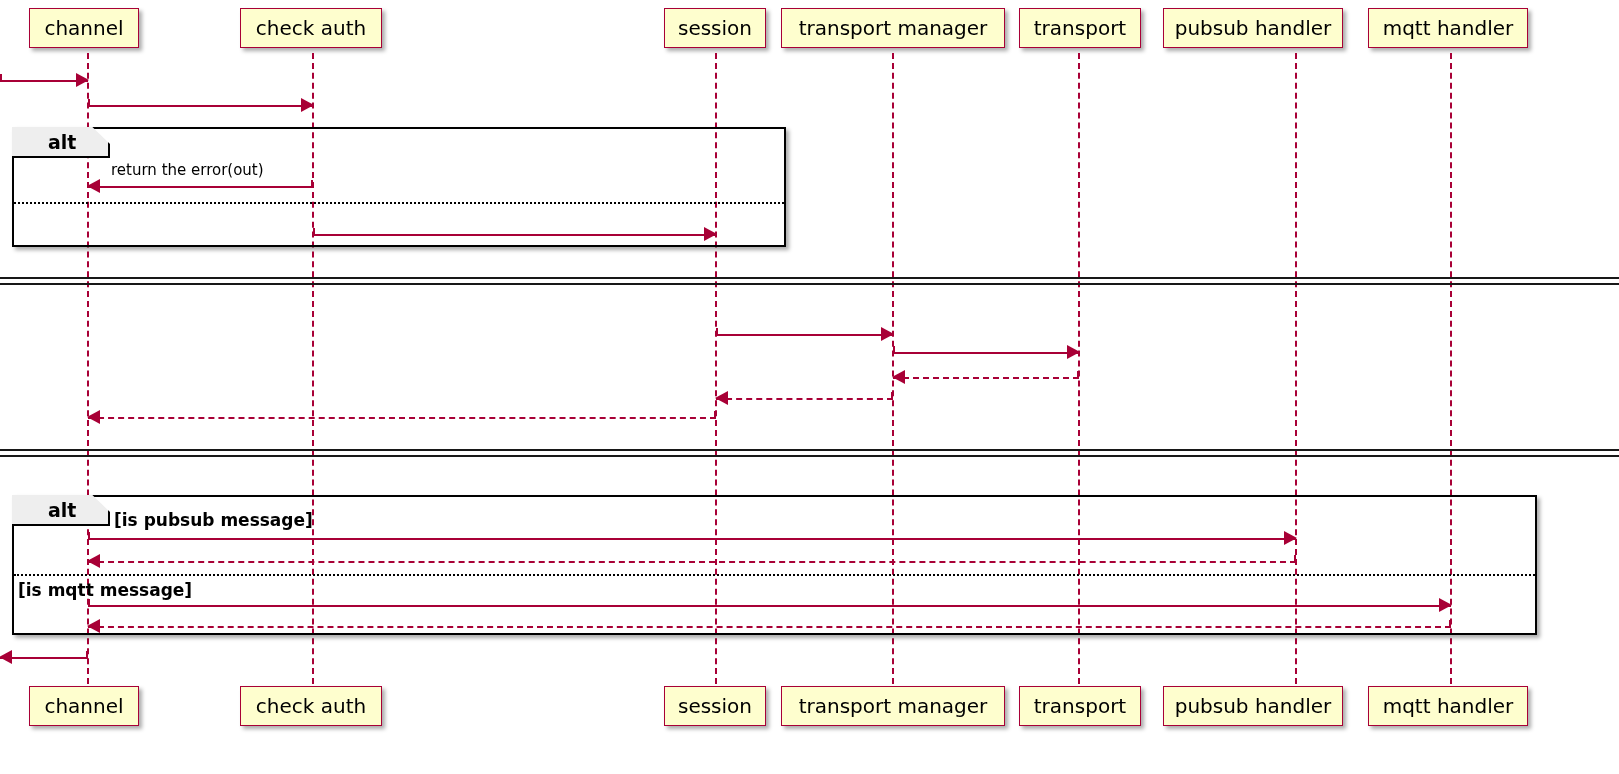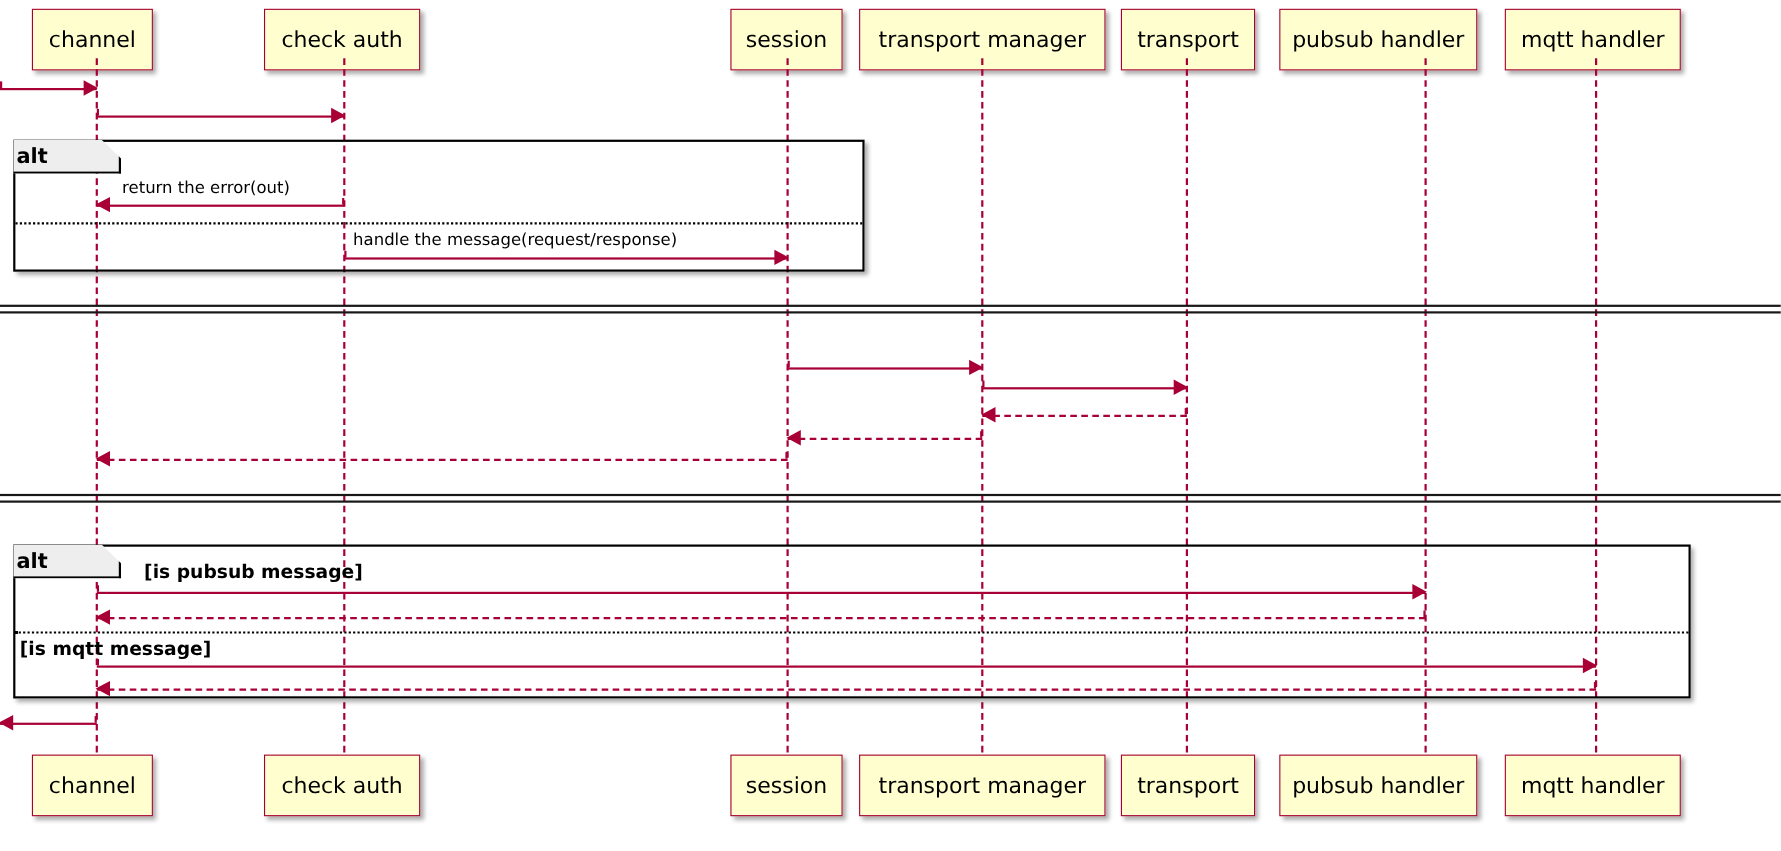--- a/index.html
+++ b/index.html
@@ -23,21 +23,21 @@
     background:#FEFECE;
     border:1.5px solid #A80036;
     color:#000000;
     font-size:20px;
     line-height:1;
     display:flex;
     align-items:center;
     justify-content:center;
     white-space:nowrap;
     box-shadow:3px 3px 4px rgba(0,0,0,0.33);
-    height:56px;
+    height:40px;
     padding:0 10px;
   }
 
   
   .lifeline{
     position:absolute;
     width:0;
     border-left:2px dashed #A80036;
     z-index:1;
   }
@@ -106,21 +106,21 @@
     left:0;top:0;
     box-sizing:border-box;
     background:#EEEEEE;
     border-right:2px solid #000000;
     border-bottom:2px solid #000000;
     color:#000000;
     font-size:19px;
     font-weight:bold;
     display:flex;
     align-items:center;
-    padding-left:3px;
+    padding-left:36px;
     height:31px;
     z-index:6;
     
     clip-path:polygon(0 0, 82% 0, 100% 55%, 100% 100%, 0 100%);
   }
   .group-cond{
     position:absolute;
     font-size:17px;
     font-weight:bold;
     color:#000000;
@@ -225,21 +225,21 @@
     </div>
     <div class="group" style="left: 12px; top: 127px; width: 774px; height: 120px;"></div>
     <div class="group-header" style="left: 12px; top: 127px; width: 98px;">
       <span>alt</span>
     </div>
     <div class="group-divider" style="left: 14px; top: 202px; width: 770px;"></div>
     <div class="group" style="left: 12px; top: 495px; width: 1525px; height: 140px;"></div>
     <div class="group-header" style="left: 12px; top: 495px; width: 98px;">
       <span>alt</span>
     </div>
-    <div class="group-cond" style="left: 131px; top: 510px;">[is pubsub message]</div>
+    <div class="group-cond" style="left: 114px; top: 510px;">[is pubsub message]</div>
     <div class="group-cond" style="left: 18px; top: 580px; text-align: right;">[is mqtt message]</div>
     <div class="group-divider" style="left: 14px; top: 574px; width: 1521px;"></div>
     <div class="separator-lines" style="top: 277px;"></div>
     <div class="separator-lines" style="top: 449px;"></div>
     <div class="msg" style="left: 0px; top: 80px; width: 88px;">
       <div class="line"></div>
       <div class="head right"></div>
       <div class="stub at-left"></div>
     </div>
     <div class="msg" style="left: 88px; top: 105px; width: 225px;">
@@ -251,21 +251,20 @@
       <div class="line"></div>
       <div class="head left"></div>
       <div class="stub at-right"></div>
     </div>
     <div class="msg-label" style="left: 111px; top: 163px;">return the error(out)</div>
     <div class="msg" style="left: 313px; top: 234px; width: 403px;">
       <div class="line"></div>
       <div class="head right"></div>
       <div class="stub at-left"></div>
     </div>
-    <div class="msg-label" style="left: 321px; top: 211px;">handle the message(request/response)</div>
     <div class="msg" style="left: 716px; top: 334px; width: 177px;">
       <div class="line"></div>
       <div class="head right"></div>
       <div class="stub at-left"></div>
     </div>
     <div class="msg" style="left: 893px; top: 352px; width: 186px;">
       <div class="line"></div>
       <div class="head right"></div>
       <div class="stub at-left"></div>
     </div>

